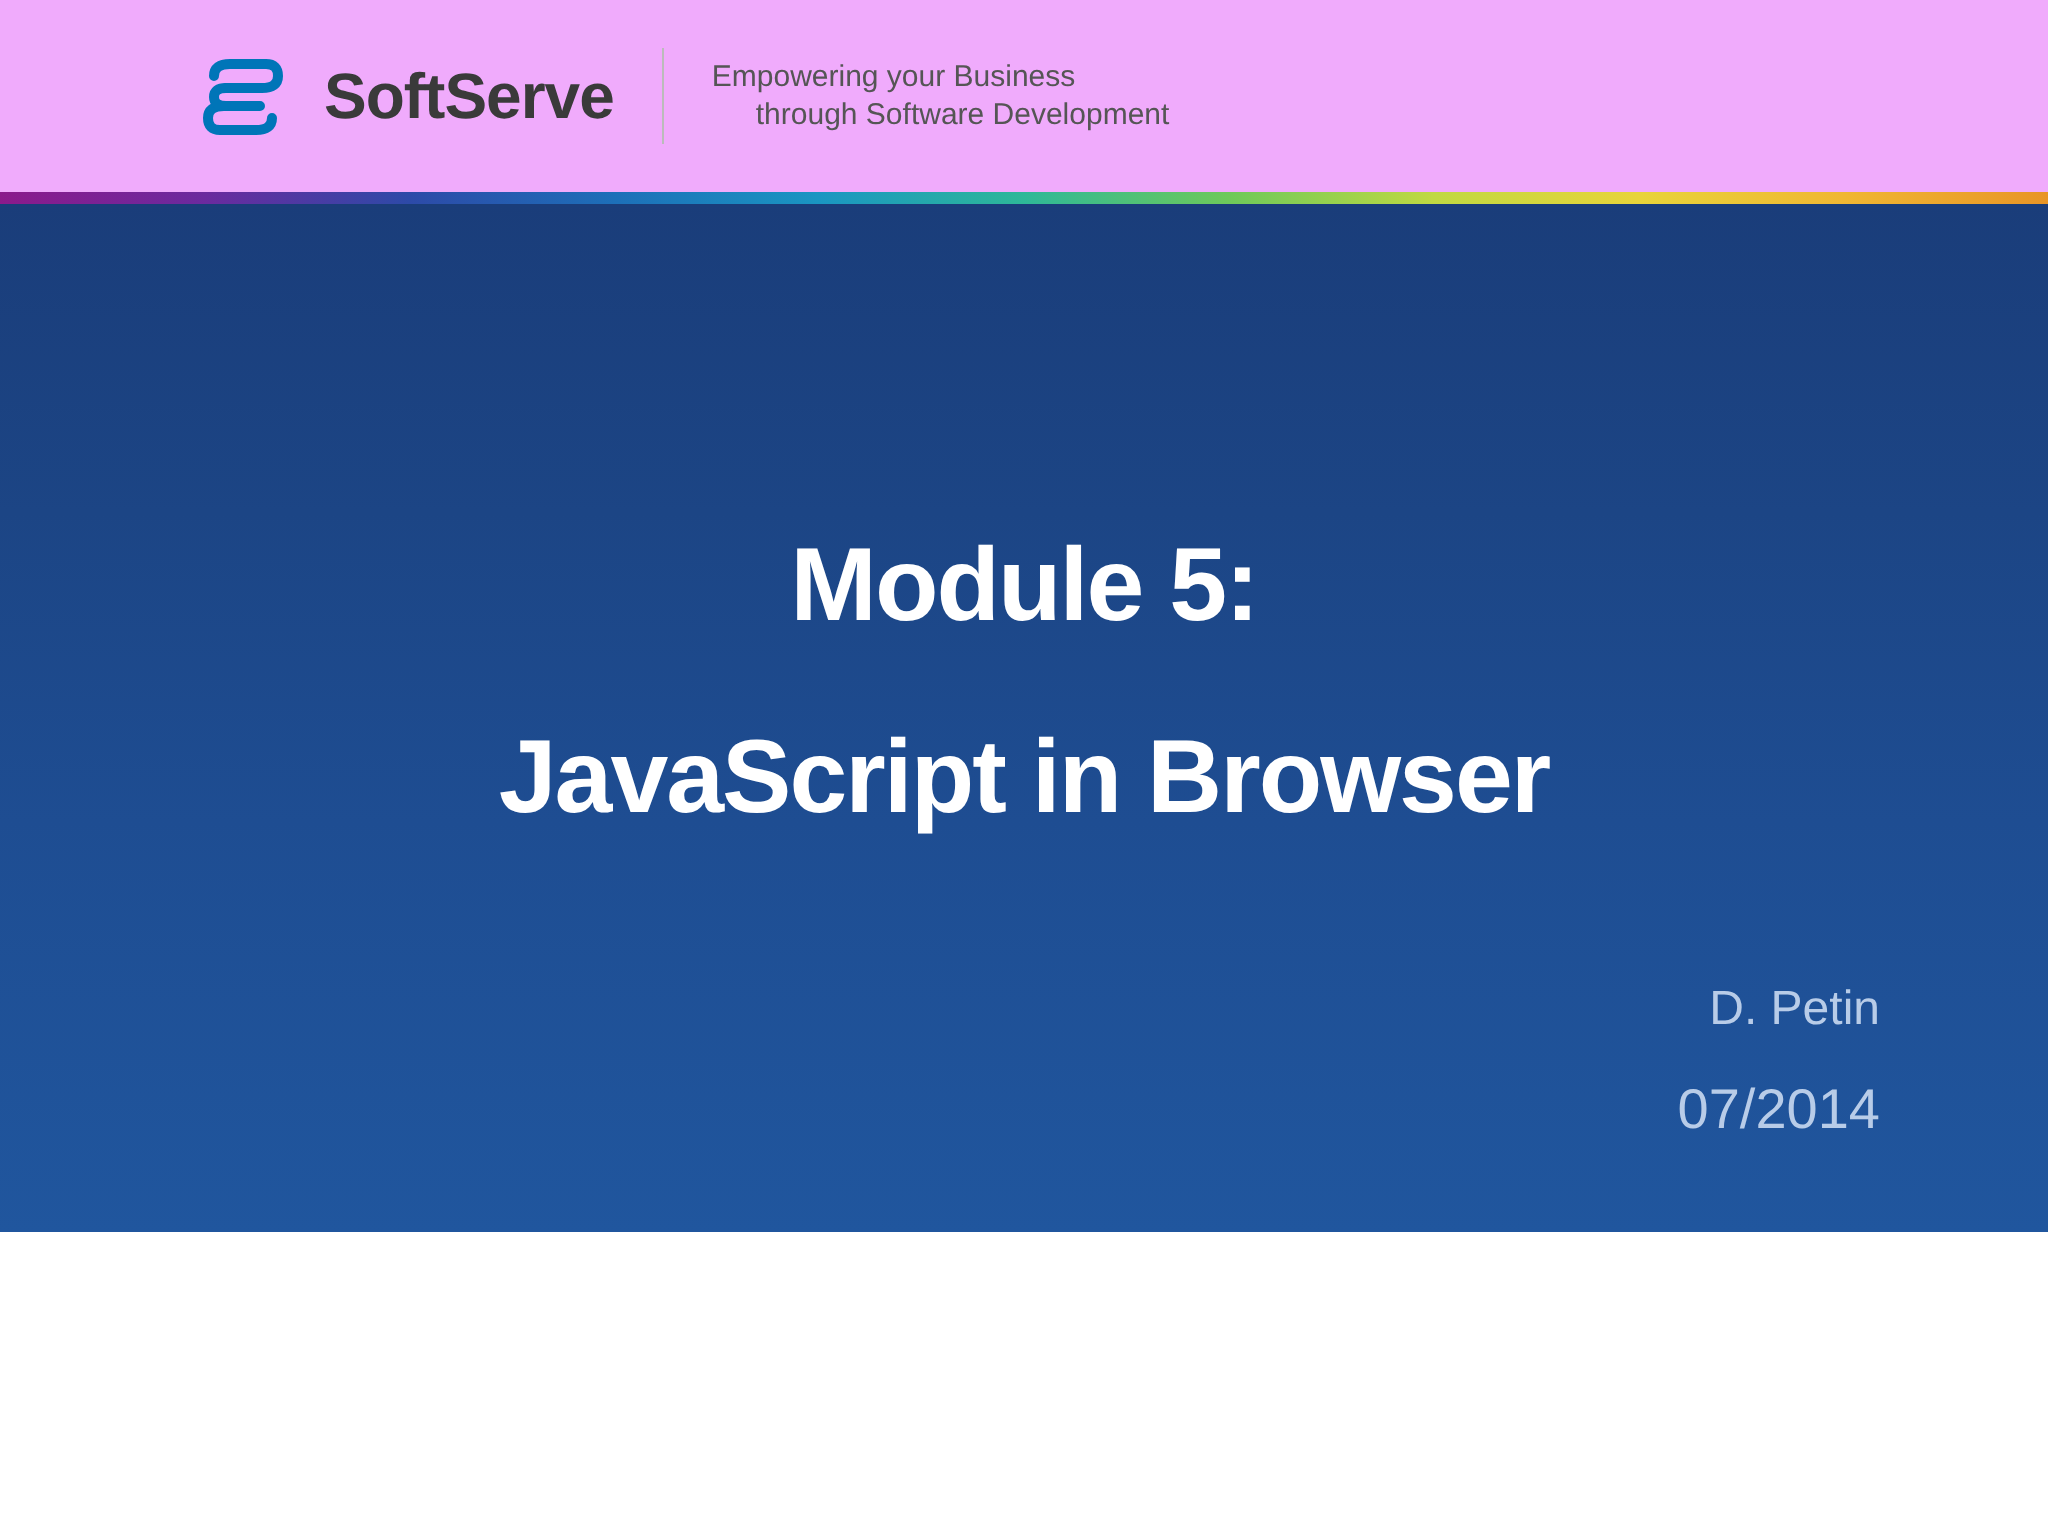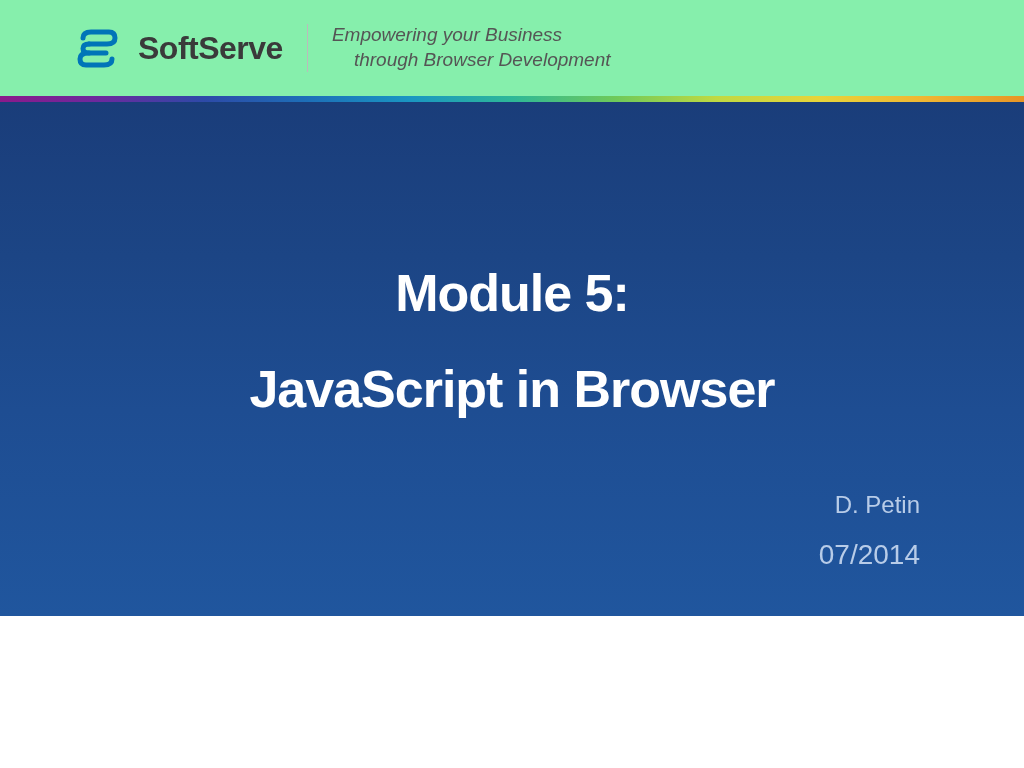--- a/index.html
+++ b/index.html
@@ -9,24 +9,24 @@
     }
     body {
       width: 1024px;
       height: 768px;
       font-family: 'Segoe UI', Tahoma, Geneva, Verdana, sans-serif;
       overflow: hidden;
       background: #fff;
     }
     .header {
       height: 96px;
-      background: #86efac;
+      background: #f0abfc;
       display: flex;
       align-items: center;
-      padding-left: 75px;
+      padding-left: 99px;
     }
     .logo-area {
       display: flex;
       align-items: center;
       gap: 18px;
     }
     .logo-icon {
       width: 45px;
       height: 45px;
     }
@@ -37,22 +37,21 @@
       letter-spacing: -0.5px;
     }
     .divider {
       width: 1px;
       height: 48px;
       background: #bbb;
       margin: 0 24px;
     }
     .tagline {
       color: #555;
-      font-style: italic;
-      font-size: 19px;
+      font-size: 15px;
       line-height: 1.3;
     }
     .tagline-line1 {
       display: block;
     }
     .tagline-line2 {
       display: block;
       padding-left: 22px;
     }
     .rainbow-bar {
@@ -92,21 +91,21 @@
     .title-line2 {
       color: #fff;
       font-size: 52px;
       font-weight: 700;
       line-height: 1.2;
       letter-spacing: -1px;
       margin-top: 34px;
     }
     .author-block {
       position: absolute;
-      right: 104px;
+      right: 84px;
       bottom: 45px;
       text-align: right;
       color: #b8cce8;
     }
     .author-name {
       font-size: 24px;
       margin-bottom: 20px;
     }
     .author-date {
       font-size: 28px;
@@ -122,21 +121,21 @@
         <path d="M 8 12 Q 8 6 16 6 L 34 6 Q 40 6 40 12 Q 40 18 32 18 L 14 18" stroke="#0075b8" stroke-width="5" fill="none" stroke-linecap="round"></path>
         <path d="M 37 33 Q 37 39 29 39 L 11 39 Q 5 39 5 33 Q 5 27 13 27 L 31 27" stroke="#0075b8" stroke-width="5" fill="none" stroke-linecap="round"></path>
         <path d="M 14 18 Q 8 18 8 22.5 Q 8 27 14 27" stroke="#0075b8" stroke-width="5" fill="none" stroke-linecap="round"></path>
       </svg>
     </span>
     <span class="company-name">SoftServe</span>
   </div>
   <div class="divider"></div>
   <div class="tagline">
     <span class="tagline-line1">Empowering your Business</span>
-    <span class="tagline-line2">through Browser Development</span>
+    <span class="tagline-line2">through Software Development</span>
   </div>
 </div>
 
 <div class="rainbow-bar"></div>
 
 <div class="main">
   <div class="title-block">
     <div class="title-line1">Module 5:</div>
     <div class="title-line2">JavaScript in Browser</div>
   </div>

